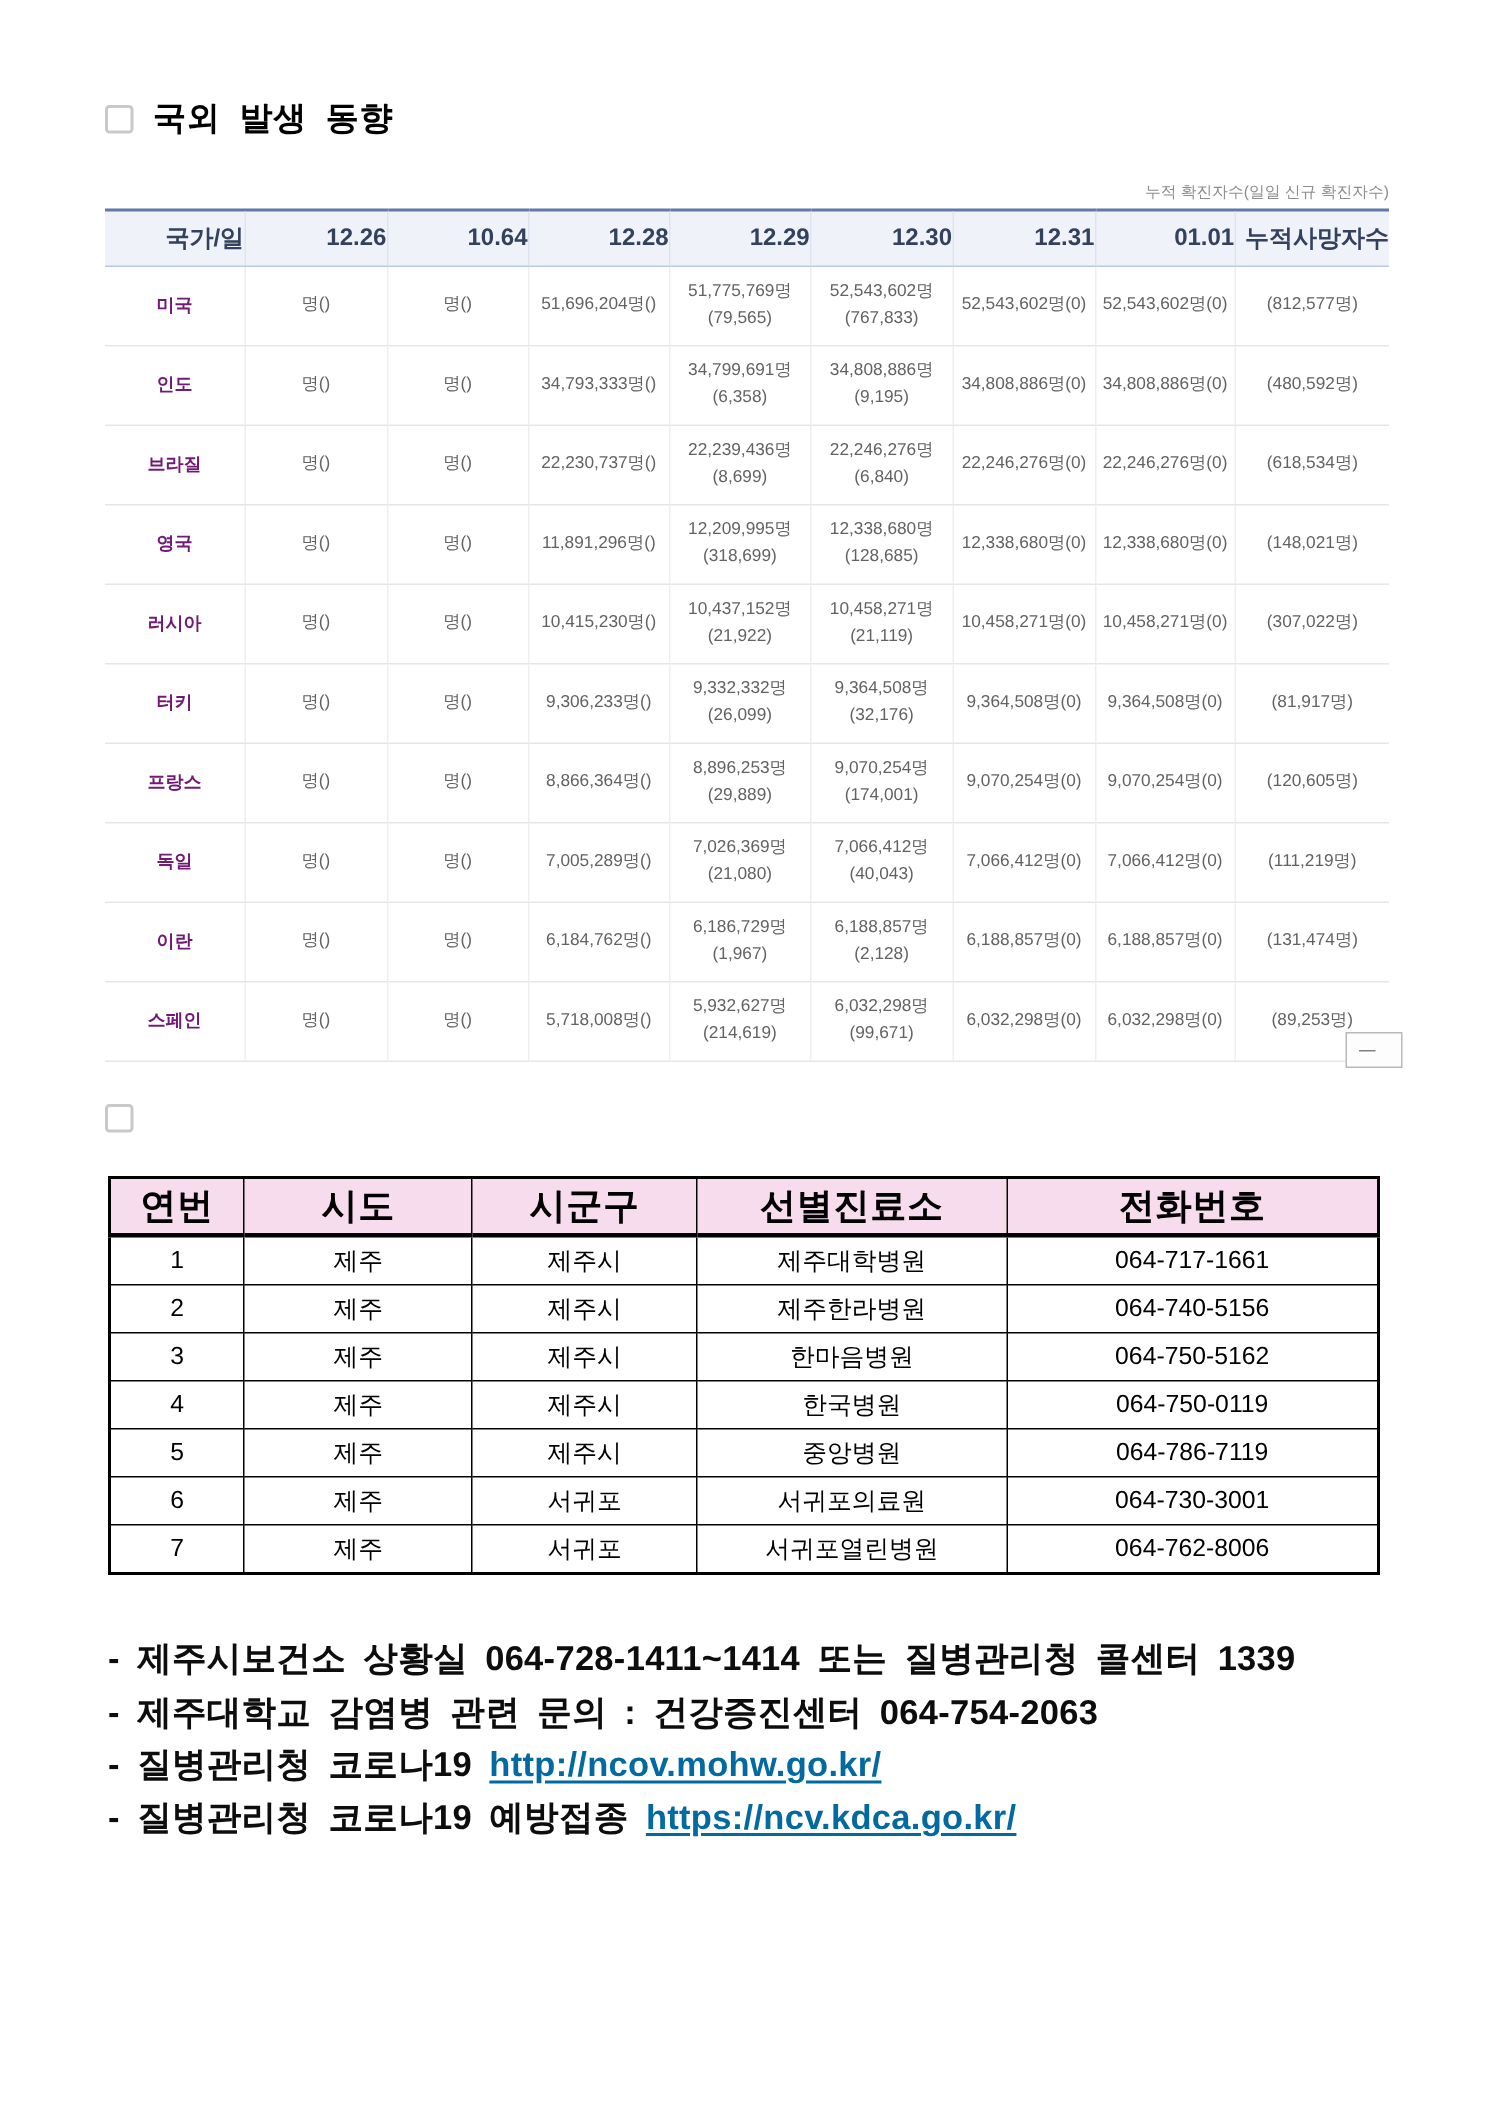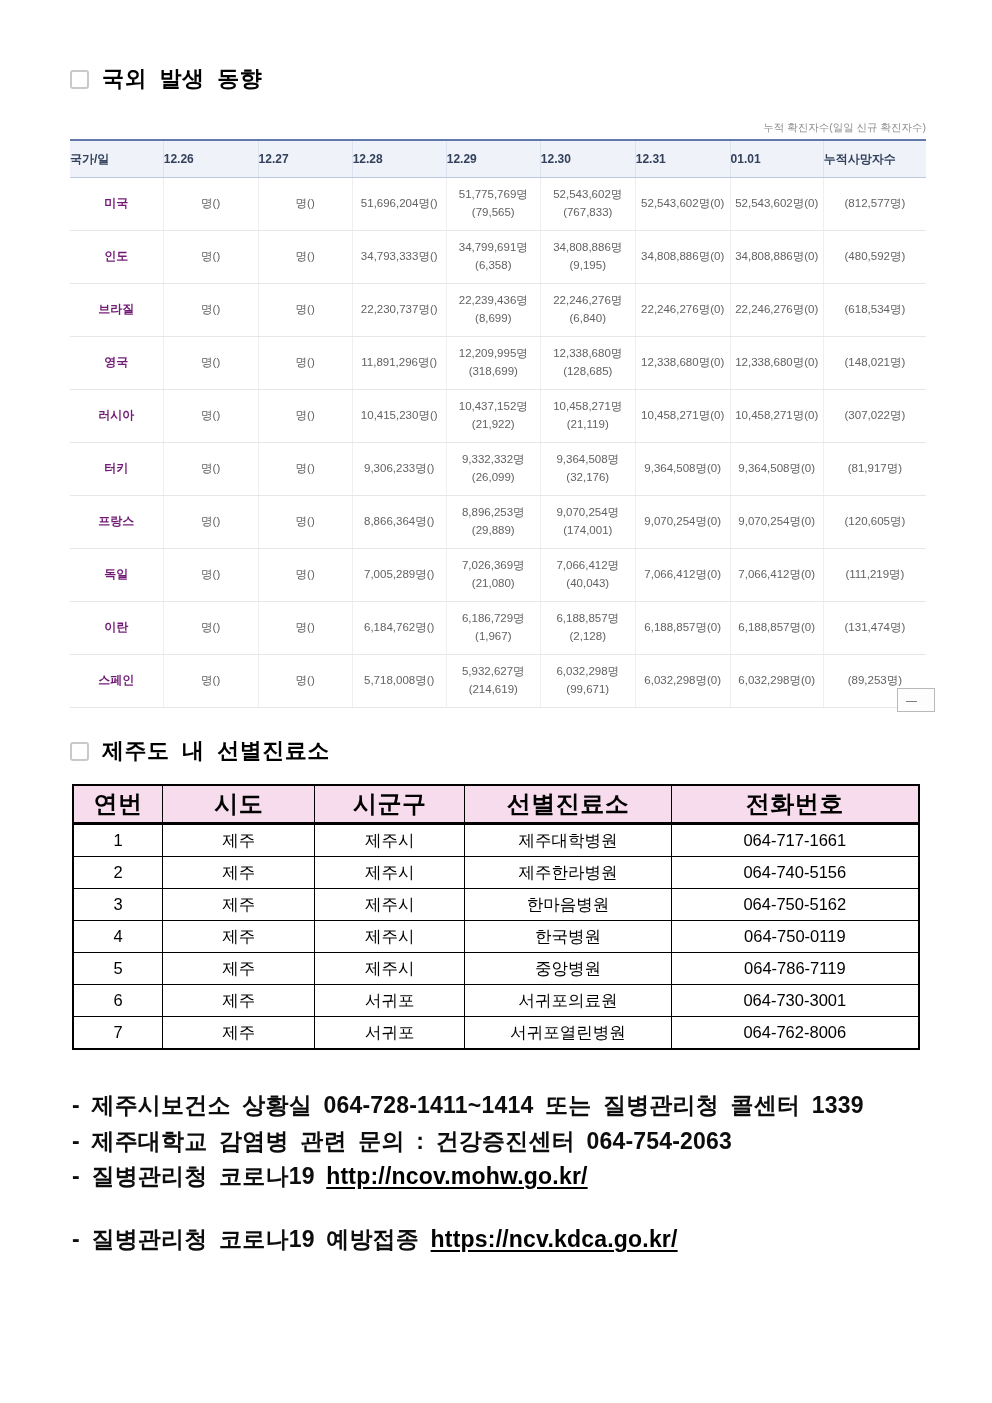--- a/index.html
+++ b/index.html
@@ -21,22 +21,22 @@
     position:absolute;left:70px;top:121px;width:856px;text-align:right;
     font-size:10.5px;color:#8d8d8d;letter-spacing:0px;
   }
   
   .t1{
     position:absolute;left:70px;top:139px;width:856px;
     border-collapse:collapse;table-layout:fixed;
   }
   .t1 th{
     background:#eff2f9;border-top:2px solid #6079a8;border-bottom:1px solid #bcc8de;
-    color:#33415c;font-size:12px;font-weight:bold;height:36px;
-    border-left:1px solid #dde3ef;padding:0;text-align:left;
+    color:#33415c;font-size:16px;font-weight:bold;height:36px;
+    border-left:1px solid #dde3ef;padding:0;text-align:right;
   }
   .t1 th:first-child{border-left:none;}
   .t1 td{
     height:52px;border-bottom:1px solid #e5e6e9;border-left:1px solid #efeff2;
     text-align:center;font-size:11.5px;color:#626262;padding:0;line-height:1.55;
     background:#fff;
   }
   .t1 td:first-child{border-left:none;color:#701a75;font-weight:bold;font-size:12px;font-family:Liberation Mono, monospace;}
   
   .t2{
@@ -50,21 +50,21 @@
   }
   .t2 td{
     border:1.5px solid #000;height:31px;text-align:center;font-size:16.5px;color:#000;
     padding:0;
   }
   
   .fline{
     position:absolute;left:72px;font-size:23px;font-weight:bold;color:#0d0d0d;
     letter-spacing:0.2px;word-spacing:5px;white-space:nowrap;
   }
-  .fline a{color:#000000;text-underline-offset:3px;}
+  .fline a{color:#0369a1;text-underline-offset:3px;}
   
   .scroll-artifact{
     position:absolute;left:897px;top:688px;width:38px;height:24px;
     border:1px solid #b9b9b9;background:#fdfdfd;display:flex;
     align-items:center;justify-content:flex-start;padding-left:8px;box-sizing:border-box;
     color:#555;font-size:11px;
   }
 </style>
 </head>
 <body>
@@ -85,21 +85,21 @@
       <col style="width:11%">
       <col style="width:11.1%">
     <col style="width:11.1%">
       <col style="width:10.9%">
       <col style="width:12%">
   </colgroup>
   <thead id="t1head">
       <tr>
         <th>국가/일</th>
         <th>12.26</th>
-        <th>12.27</th>
+        <th>10.64</th>
         <th>12.28</th>
         <th>12.29</th>
         <th>12.30</th>
         <th>12.31</th>
         <th>01.01</th>
         <th>누적사망자수</th>
       </tr>
     </thead>
   <tbody id="t1body">
       <tr>
@@ -394,21 +394,20 @@
       </tr>
     </tbody>
 </table>
 
 <div class="scroll-artifact">
   <span>—</span>
 </div>
 
 <div class="section-title" id="sec2">
   <span class="cbox"></span>
-  <span>제주도 내 선별진료소</span>
 </div>
 
 <table class="t2">
   <colgroup>
     <col style="width:10.6%">
       <col style="width:18%">
       <col style="width:17.7%">
     <col style="width:24.4%">
       <col style="width:29.3%">
   </colgroup>
@@ -471,14 +470,14 @@
         <td>서귀포열린병원</td>
         <td>064-762-8006</td>
       </tr>
     </tbody>
 </table>
 
 <div id="footnotes">
     <div class="fline" style="top: 1090px;"><span>- 제주시보건소 상황실 064-728-1411~1414 또는 질병관리청 콜센터 1339</span></div>
     <div class="fline" style="top: 1126px;"><span>- 제주대학교 감염병 관련 문의 : 건강증진센터 064-754-2063</span></div>
     <div class="fline" style="top: 1161px;"><span>- 질병관리청 코로나19 </span><a href="#">http://ncov.mohw.go.kr/</a></div>
-    <div class="fline" style="top: 1224px; text-align: center;"><span>- 질병관리청 코로나19 예방접종 </span><a href="#">https://ncv.kdca.go.kr/</a></div>
+    <div class="fline" style="top: 1196px; text-align: center;"><span>- 질병관리청 코로나19 예방접종 </span><a href="#">https://ncv.kdca.go.kr/</a></div>
   </div>
 
 </body></html>

